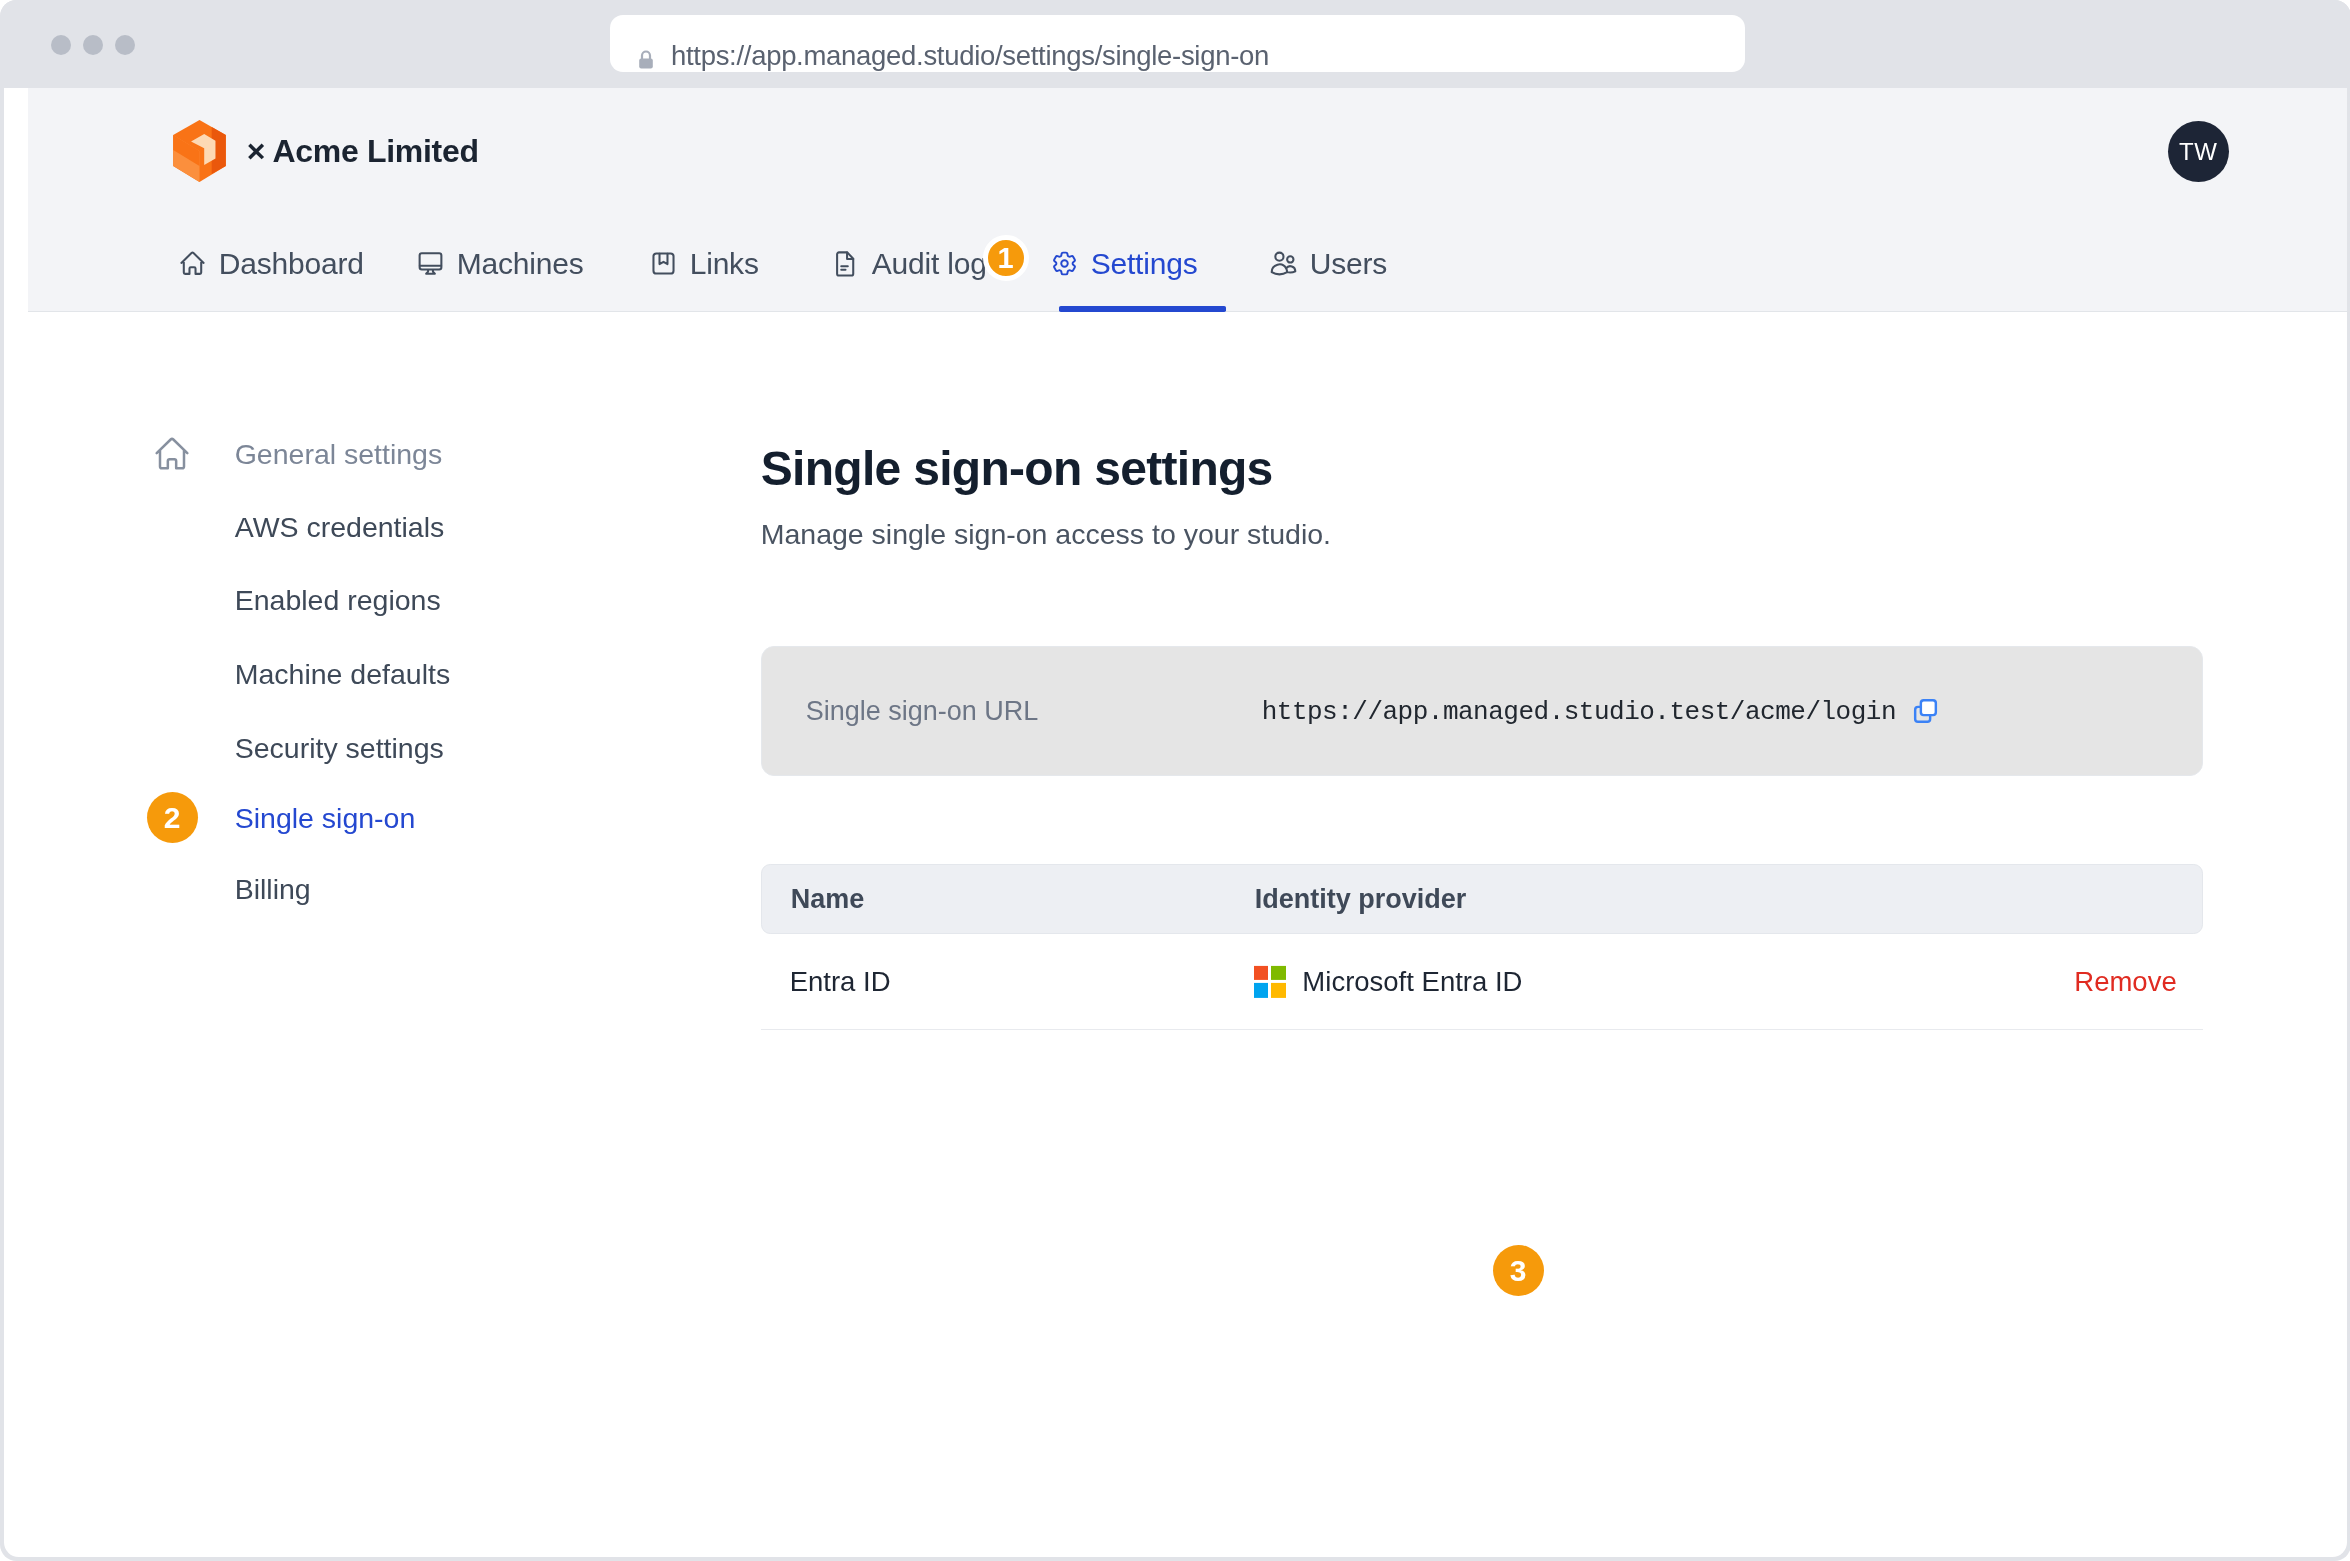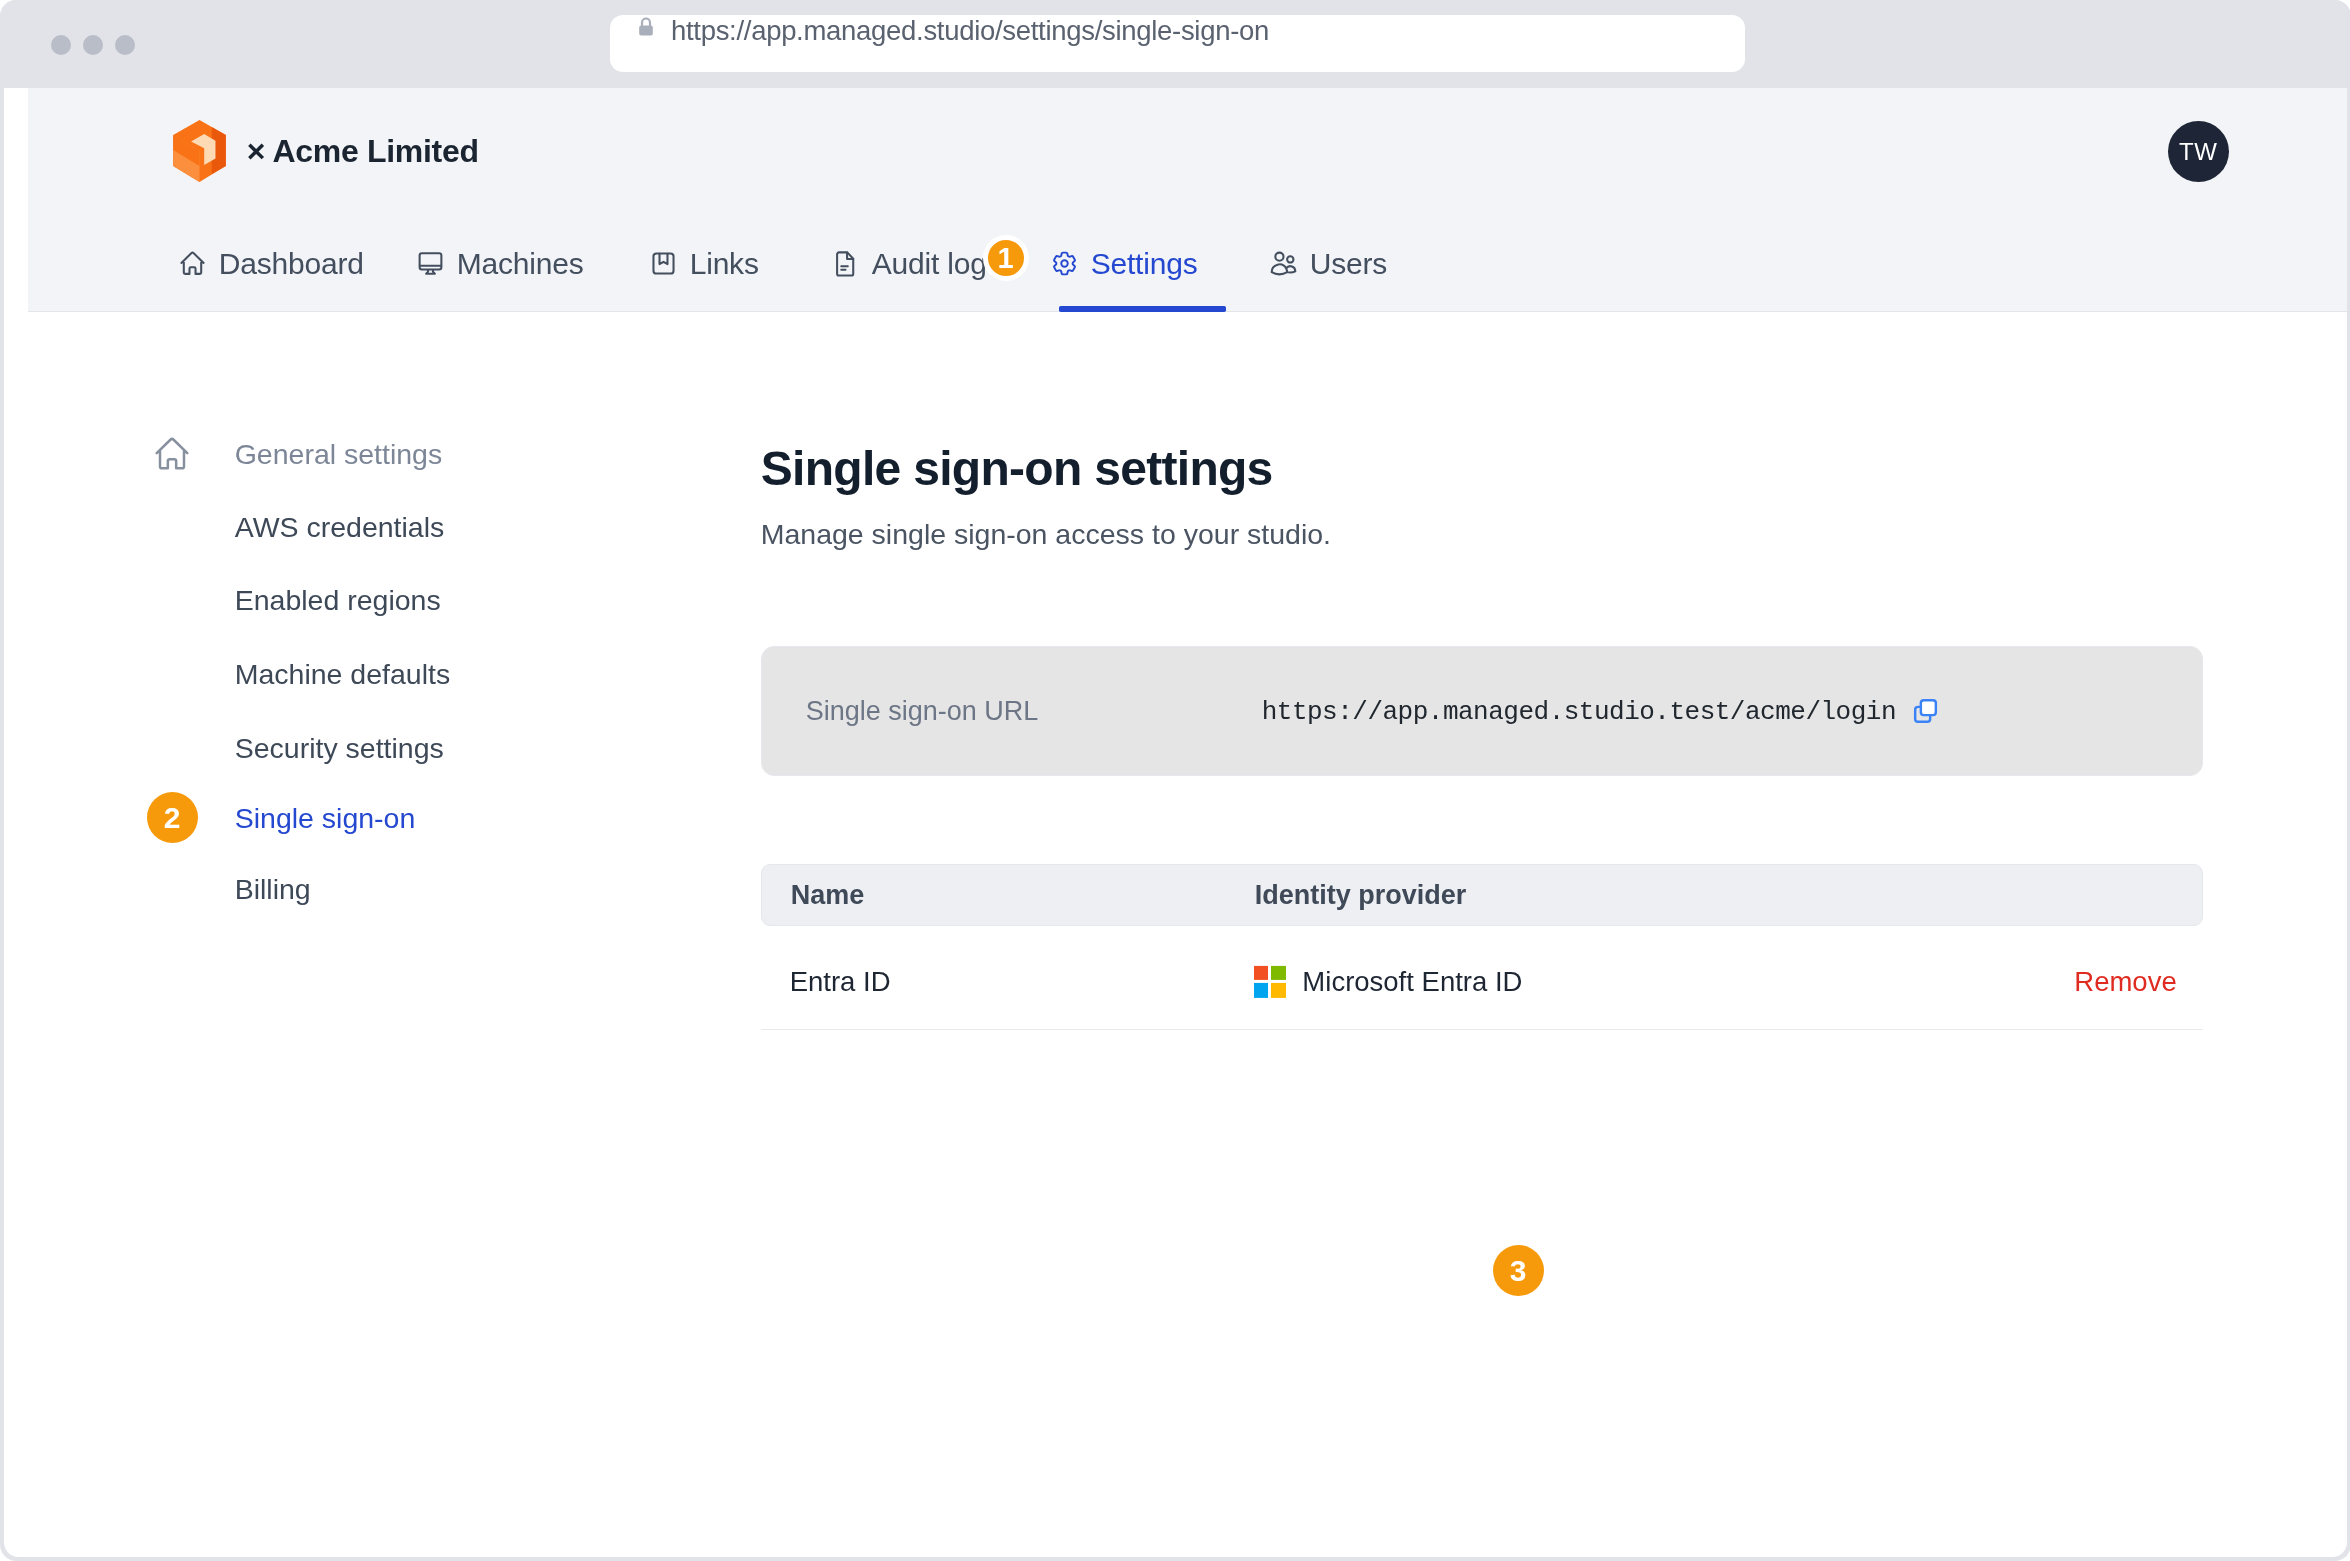--- a/index.html
+++ b/index.html
@@ -15,21 +15,21 @@
   *{margin:0;padding:0;box-sizing:border-box;}
   body{background:#fff;font-family:"Liberation Sans",sans-serif;-webkit-font-smoothing:antialiased;}
   #screen{position:relative;width:2351px;height:1561px;background:#fff;overflow:hidden;}
   .window{position:absolute;inset:0;background:var(--chrome);border-radius:16.5px;overflow:hidden;}
 
   
   .chrome{position:absolute;left:0;top:0;right:0;height:88px;background:var(--chrome);}
   .dot{position:absolute;top:35px;width:20px;height:20px;border-radius:50%;background:#b8bdc7;}
   .dot1{left:51px}.dot2{left:83px}.dot3{left:115px}
   .addressbar{position:absolute;left:610px;top:14.7px;width:1135px;height:57px;background:#fff;border-radius:13px;
-    display:flex;align-items:flex-start;padding-left:24px;gap:13px;}
+    display:flex;align-items:flex-end;padding-left:24px;gap:13px;}
   .addressbar .url{font-size:27.5px;color:#5a6270;letter-spacing:-0.3px;}
 
   
   .viewport{position:absolute;left:3.7px;right:3.7px;top:88px;bottom:3.7px;background:#fff;border-radius:0 0 14.7px 14.7px;overflow:hidden;}
 
   
   .band{position:absolute;left:0;right:0;top:0;height:224px;background:var(--band);border-bottom:0.9px solid #e2e5e9;margin-left:24px;}
   .logo{position:absolute;left:145px;top:32px;}
   .org-title{position:absolute;left:219px;top:45px;font-size:32px;font-weight:700;color:#1b2431;letter-spacing:-0.3px;}
   .avatar{position:absolute;left:2140px;top:33px;width:61px;height:61px;border-radius:50%;background:#1d2536;
@@ -61,21 +61,21 @@
   .page-title{position:absolute;left:757px;top:353px;font-size:48px;font-weight:700;color:#141f2e;letter-spacing:-0.7px;}
   .page-subtitle{position:absolute;left:757px;top:430px;font-size:28.5px;color:#4a5462;}
 
   .sso-card{position:absolute;left:757px;top:558px;width:1442px;height:130px;background:#e5e5e5;
     border:1.8px solid var(--border);border-radius:13px;}
   .sso-label{position:absolute;left:44px;top:50%;transform:translateY(-50%);font-size:27px;color:#6d7686;}
   .sso-value{position:absolute;left:500px;top:50%;transform:translateY(-50%);display:flex;align-items:center;gap:13.8px;}
   .sso-url{font-family:"Liberation Mono","DejaVu Sans Mono",monospace;font-size:26px;color:#21272f;letter-spacing:-0.5px;}
   .copy-btn{cursor:pointer;display:flex;}
 
-  .table-header{position:absolute;left:757px;top:776px;width:1442px;height:62px;background:#edeff3;
+  .table-header{position:absolute;left:757px;top:776px;width:1442px;height:70px;background:#edeff3;
     border:0.9px solid #e4e7ec;border-radius:9.2px;}
   .th{position:absolute;top:50%;transform:translateY(-50%);font-size:27px;font-weight:600;color:#3f4958;}
   .th-name{left:29px}.th-provider{left:493px}
   .table-row{position:absolute;left:757px;top:846px;width:1442px;height:96px;border-bottom:1.8px solid #e8eaee;background:#fff;}
   .td{position:absolute;top:50%;transform:translateY(-50%);font-size:27.5px;color:#1e2633;}
   .td-name{left:29px}
   .td-provider{left:493px;display:flex;align-items:flex-end;gap:16.5px;}
   .ms-logo{display:grid;grid-template-columns:14.7px 14.7px;grid-template-rows:14.7px 14.7px;gap:2.8px;}
   .ms-sq{width:14.7px;height:14.7px;}
   .td-action{right:26px;left:auto;color:var(--remove);cursor:pointer;}

